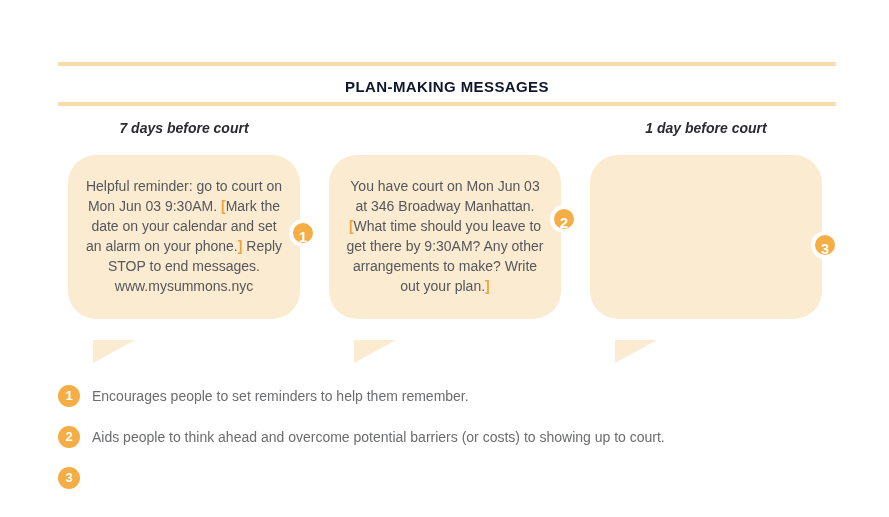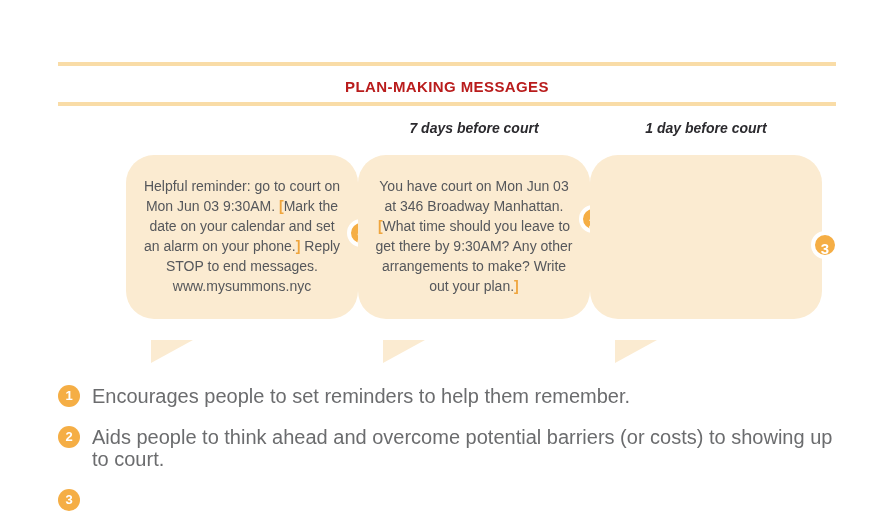--- a/index.html
+++ b/index.html
@@ -26,29 +26,29 @@
 
   .fig-title {
     position: absolute;
     top: 78px;
     left: 58px;
     width: 778px;
     text-align: center;
     font-size: 15px;
     font-weight: 700;
     letter-spacing: 0.4px;
-    color: #b91c1c;
+    color: #0f172a;
   }
 
   .col-headers, .bubbles-row {
     position: absolute;
     left: 68px;
     width: 754px;
     display: flex;
-    justify-content: flex-end;
+    justify-content: space-between;
   }
   .col-headers { top: 120px; }
 
   .col-header {
     width: 232px;
     text-align: center;
     font-size: 14px;
     font-weight: 700;
     font-style: italic;
     color: #2b2a2e;
@@ -121,21 +121,21 @@
     background: #f5ae45;
     border-radius: 50%;
     color: #ffffff;
     font-size: 13px;
     font-weight: 700;
     line-height: 22px;
     text-align: center;
     margin-right: 12px;
   }
   .legend-text {
-    font-size: 20px;
+    font-size: 14px;
     line-height: 22px;
     color: #6b6c6e;
   }
 </style>
 </head>
 <body>
 
 <div class="page">
 
   <div class="rule rule-top"></div>

